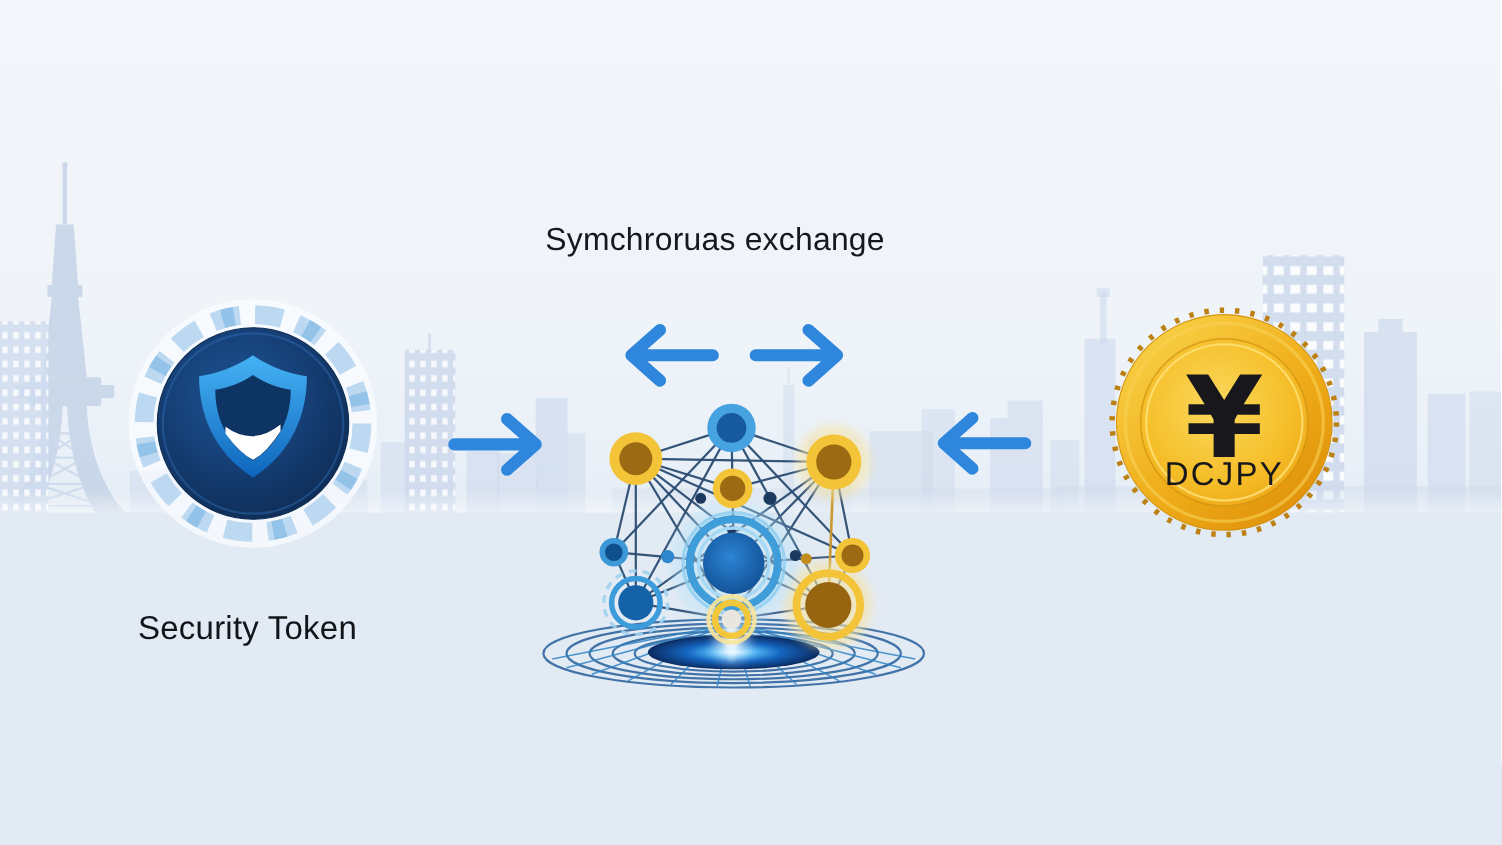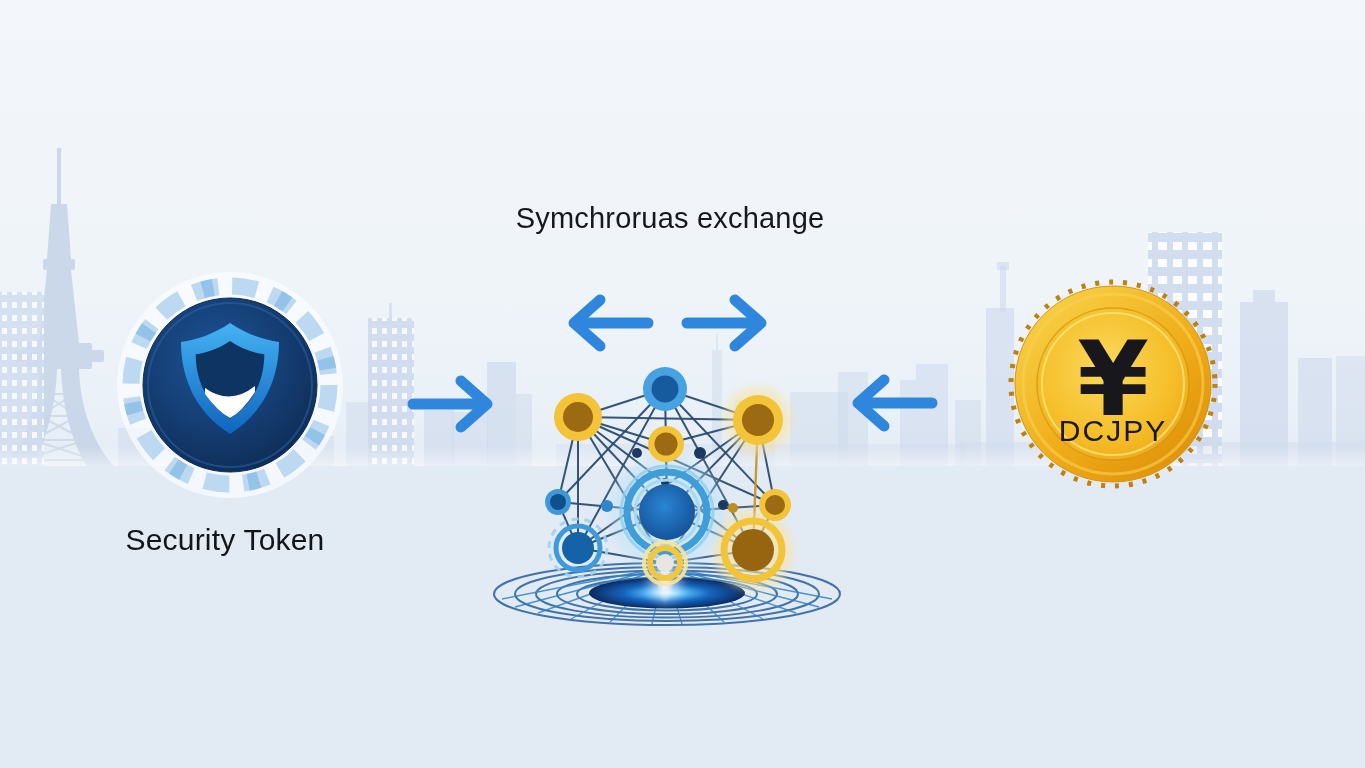--- a/index.html
+++ b/index.html
@@ -3,28 +3,28 @@
 <meta charset="utf-8">
 <style>
   html,body{margin:0;padding:0;}
   .stage{
     position:relative;width:1365px;height:768px;overflow:hidden;
     background:linear-gradient(180deg,#f3f6fa 0%,#eff4f9 38%,#e9f0f7 55%,#e2eaf4 62%,#e2eaf4 100%);
     font-family:"Liberation Sans","DejaVu Sans",sans-serif;
   }
   svg.layer{position:absolute;left:0;top:0;width:1365px;height:768px;}
   .title{
-    position:absolute;left:370px;top:199px;width:600px;text-align:center;
+    position:absolute;left:350px;top:199px;width:600px;text-align:center;
     font-size:29px;line-height:38px;font-weight:500;color:#15181e;letter-spacing:.2px;
   }
   .token-label{
     position:absolute;top:521px;width:320px;text-align:center;
     font-size:30px;line-height:38px;font-weight:500;color:#111418;letter-spacing:.2px;
   }
-  .token-label.left{left:65px;}
+  .token-label.left{left:65px;margin-top:32px;}
   .token-label.right{left:957px;}
   .yen-text{font-family:"DejaVu Sans","Liberation Sans",sans-serif;font-size:103px;font-weight:bold;fill:#17171c;}
   .ticker-text{font-family:"Liberation Sans","DejaVu Sans",sans-serif;font-size:30px;font-weight:500;letter-spacing:2px;fill:#17171c;}
   .edge{stroke:#2b4c72;stroke-width:2;opacity:.95;}
   .edge-gold{stroke:#c9962b;stroke-width:2.4;opacity:.95;}
   .arrow{stroke:#2e87dd;stroke-width:11;stroke-linecap:round;stroke-linejoin:round;fill:none;}
   .ray{stroke:#2f84c6;stroke-width:1.4;opacity:.85;}
   .ring{stroke:#31669e;stroke-width:2;fill:none;opacity:.9;}
   .brace{stroke:#c3d2e7;stroke-width:2;fill:none;opacity:.85;}
 </style>

